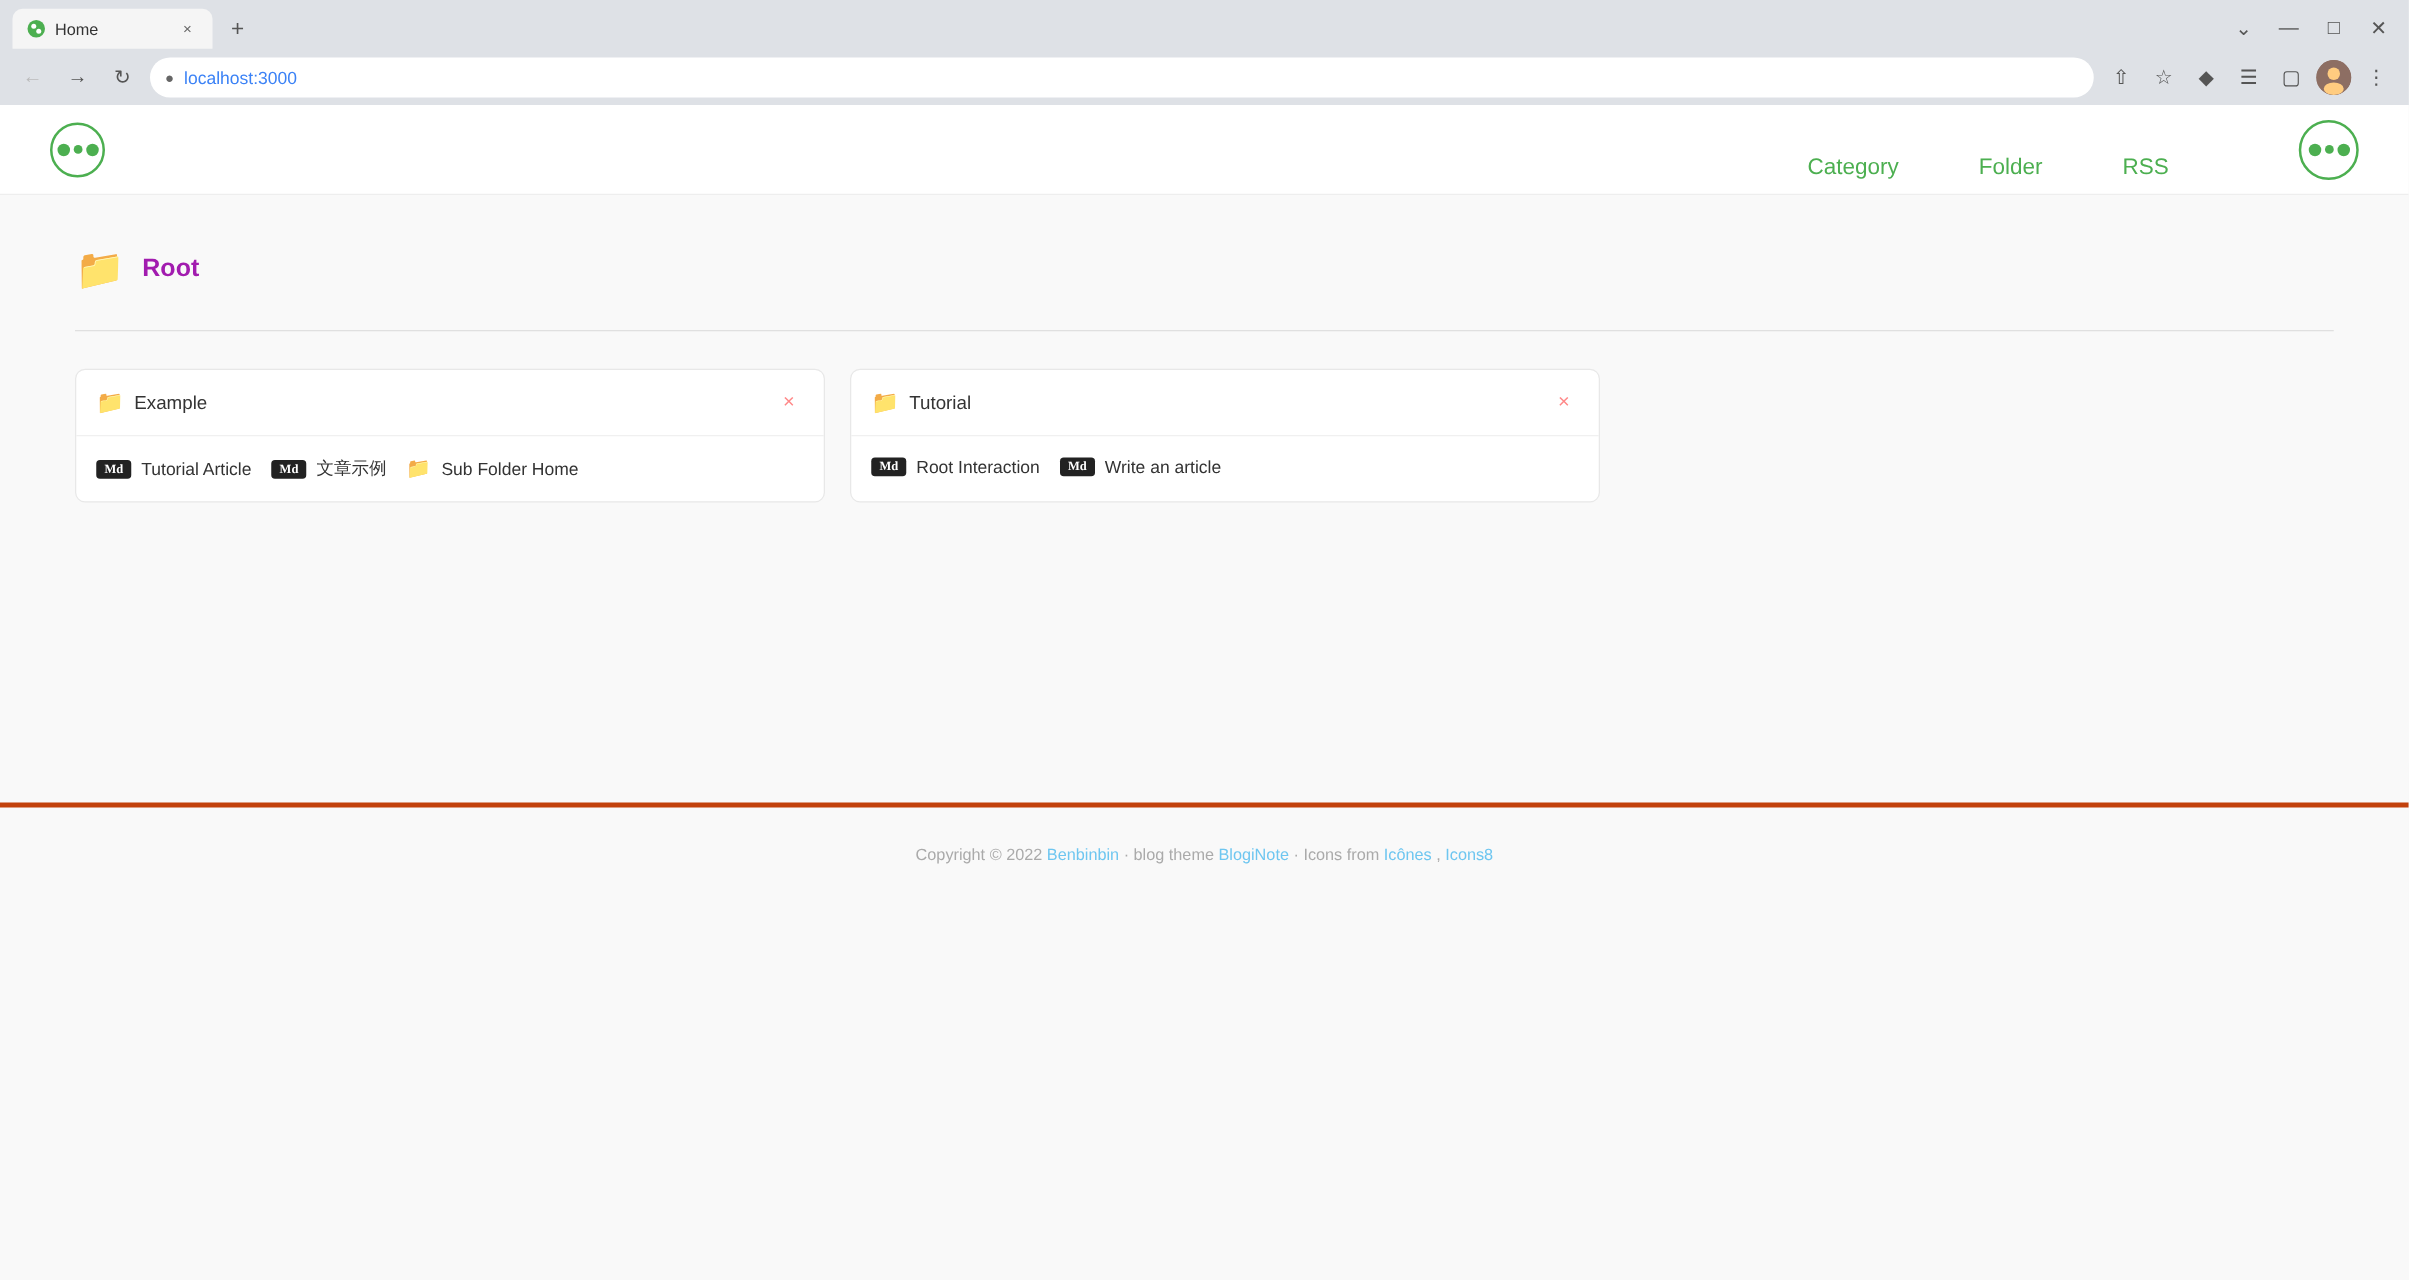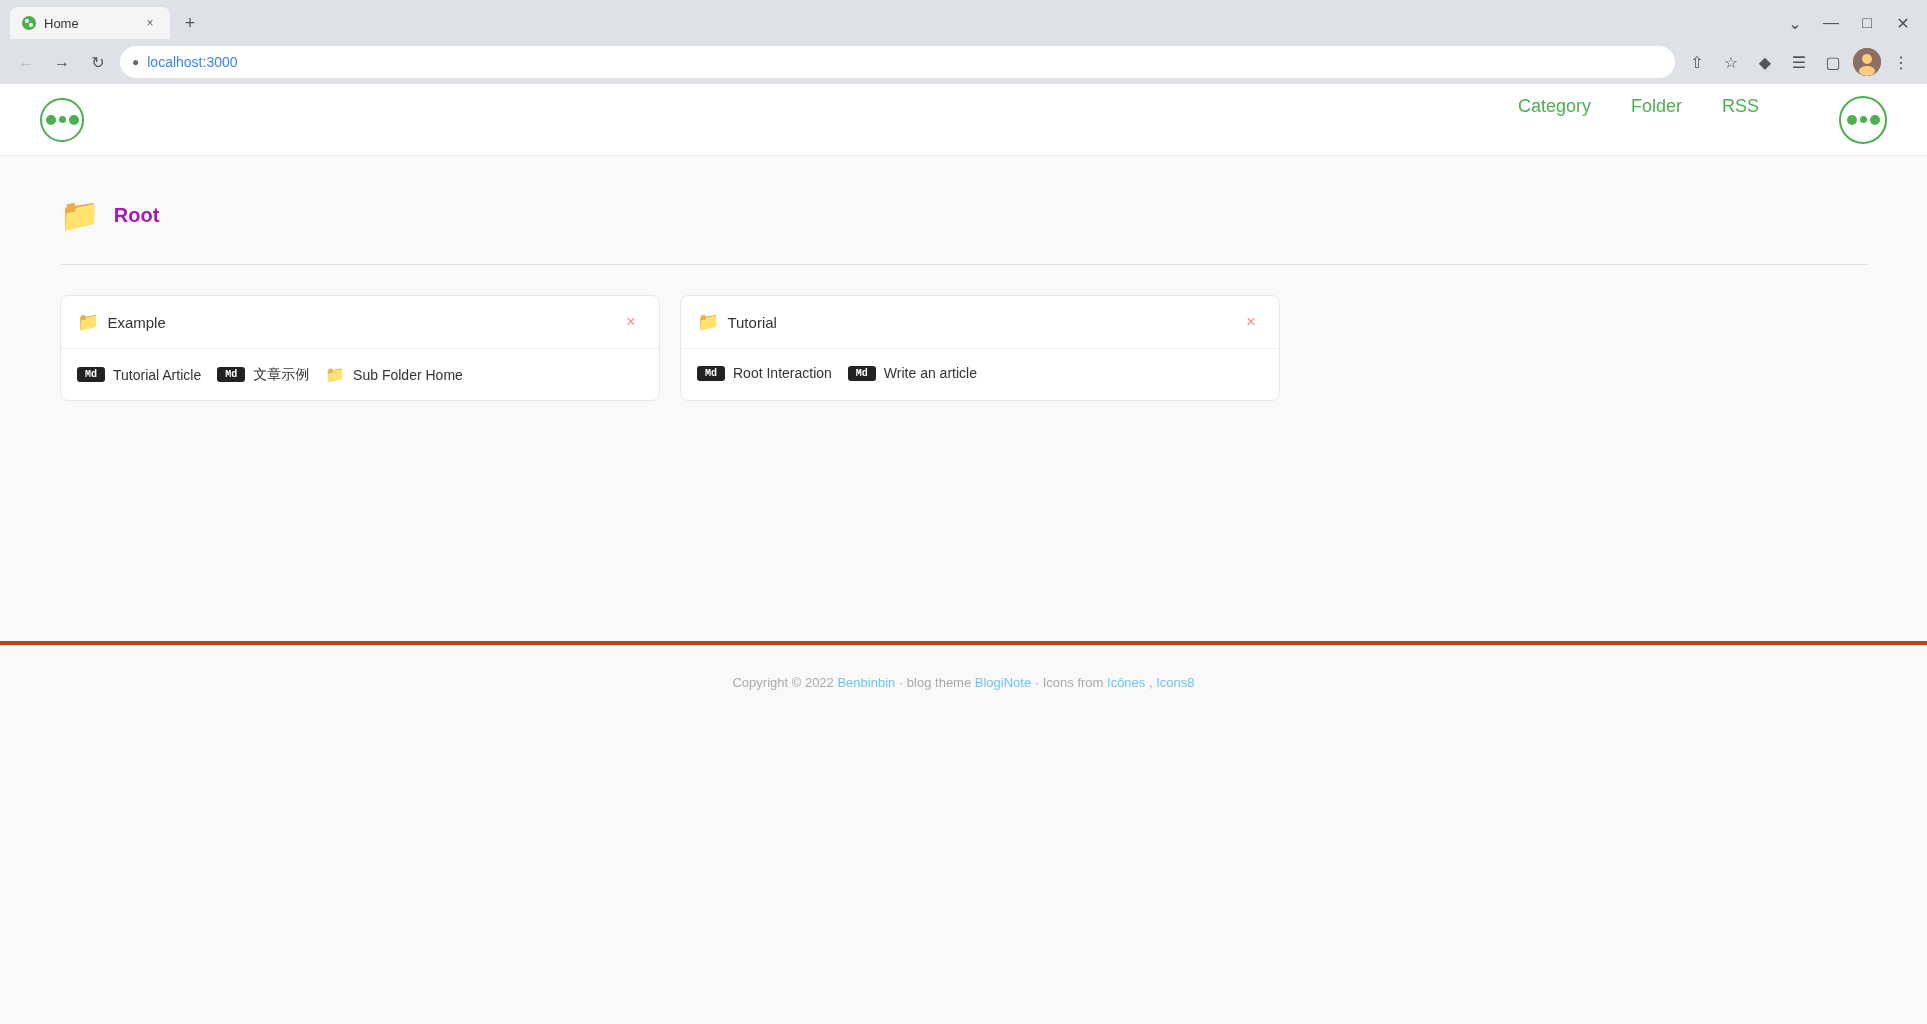--- a/index.html
+++ b/index.html
@@ -185,22 +185,22 @@
     .logo-dot {
       width: 10px;
       height: 10px;
       border-radius: 50%;
       background: #4caf50;
     }
     .logo-dot.small { width: 7px; height: 7px; }
     .site-nav {
       margin-left: auto;
       display: flex;
-      align-items: flex-start;
-      gap: 40px;
+      align-items: flex-end;
+      gap: 64px;
     }
     .nav-link {
       font-size: 18px;
       font-weight: 500;
       color: #4caf50;
       text-decoration: none;
       cursor: pointer;
     }
     .logo-icon-right {
       width: 48px;
@@ -293,21 +293,21 @@
       color: #333;
       cursor: pointer;
     }
     .md-icon {
       background: #222;
       color: #fff;
       font-size: 10px;
       font-weight: bold;
       padding: 2px 4px;
       border-radius: 3px;
-      font-family: Liberation Mono, monospace;
+      font-family: Liberation Serif, serif;
       min-width: 28px;
       text-align: center;
     }
     .subfolder-item {
       display: flex;
       align-items: center;
       gap: 8px;
       font-size: 14px;
       color: #333;
       cursor: pointer;

